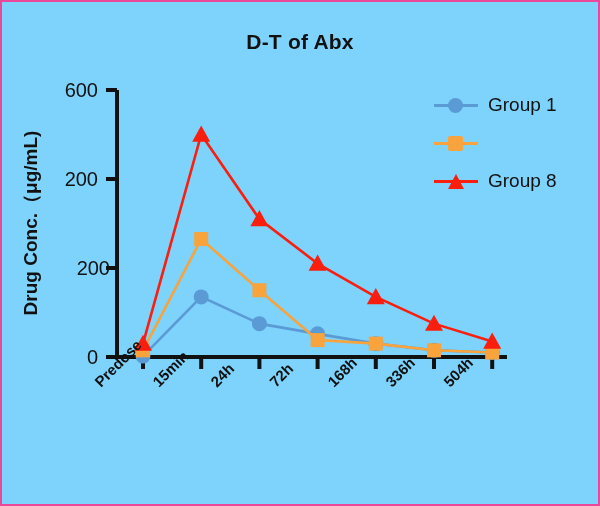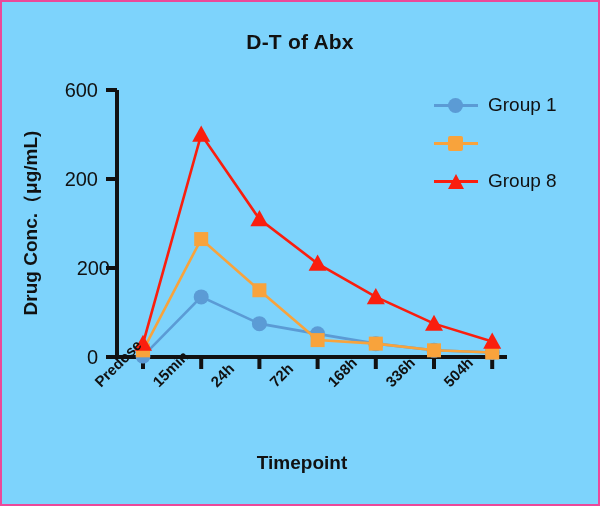--- a/index.html
+++ b/index.html
@@ -128,21 +128,20 @@
 </style>
 </head>
 <body>
 
 <div id="page">
   <div id="chart-area">
 
     <div class="chart-title">D-T of Abx</div>
 
     <div class="axis-title-y">Drug Conc.（μg/mL)</div>
-    <div class="axis-title-x">Timepoint</div>
 
     <svg class="plot" width="596" height="502">
       <g id="axes">
         <line id="y-axis-line" x1="115" y1="88" x2="115" y2="355" stroke="#111111" stroke-width="4"></line>
         <line id="x-axis-line" x1="113" y1="355" x2="505" y2="355" stroke="#111111" stroke-width="4"></line>
       </g>
       <g id="y-ticks">
           <line x1="104" x2="115" y1="355" y2="355" stroke="#111111" stroke-width="4"></line>
           <line x1="104" x2="115" y1="266" y2="266" stroke="#111111" stroke-width="4"></line>
           <line x1="104" x2="115" y1="177" y2="177" stroke="#111111" stroke-width="4"></line>

